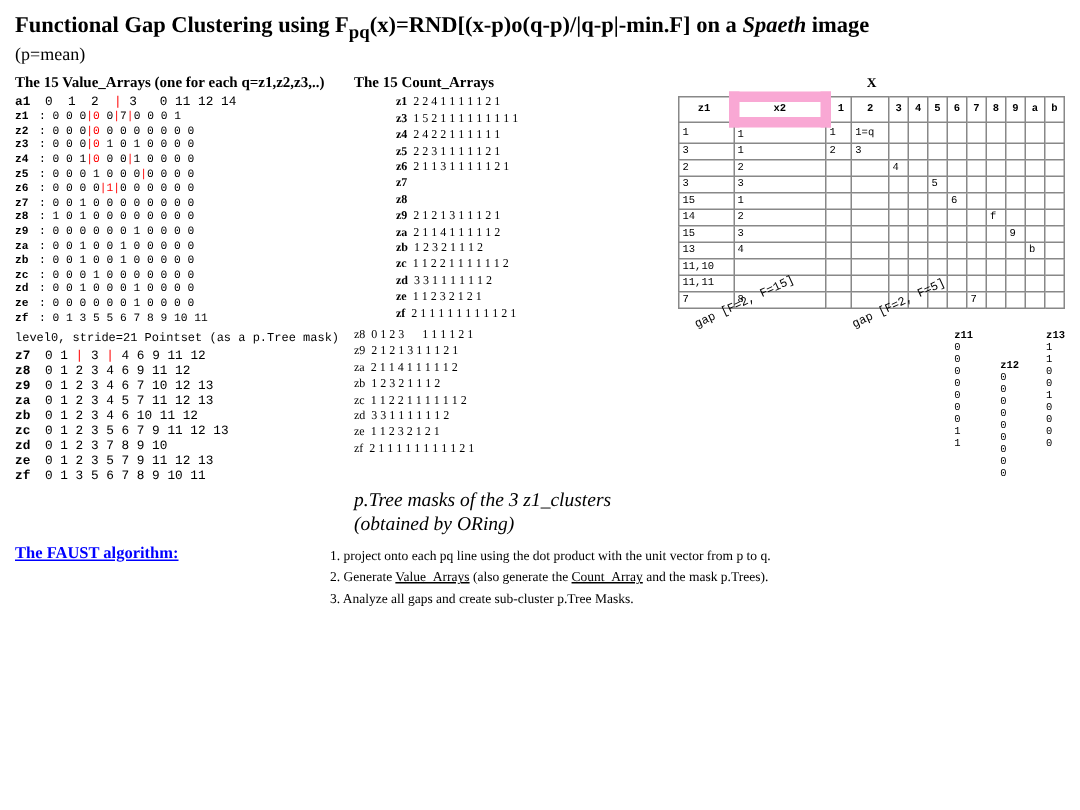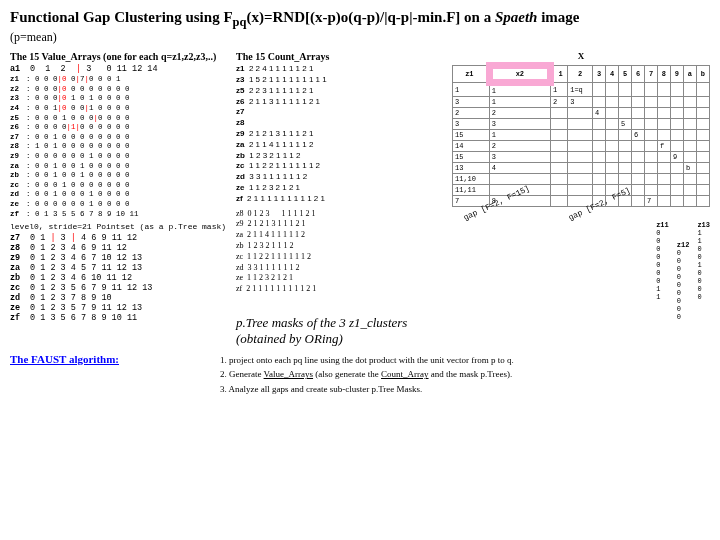--- a/index.html
+++ b/index.html
@@ -201,23 +201,24 @@
         <span class="array-values">0&nbsp;1&nbsp;2&nbsp;3&nbsp;5&nbsp;7&nbsp;9&nbsp;11&nbsp;12&nbsp;13</span>
       </div>
       <div class="array-row">
         <span class="array-label">zf</span>
         <span class="array-values">0&nbsp;1&nbsp;3&nbsp;5&nbsp;6&nbsp;7&nbsp;8&nbsp;9&nbsp;10&nbsp;11</span>
       </div>
     </div>
 
     <div class="mid-col">
       <div class="section-title">The 15 Count_Arrays</div>
-      <div style="font-family:Liberation Sans, sans-serif;font-size:8px;line-height:1.35;">
+      <div style="font-family:Liberation Serif, serif;font-size:8px;line-height:1.35;margin-left:28px;">
         <div><b>z1</b>&nbsp;&nbsp;2&nbsp;2&nbsp;4&nbsp;1&nbsp;1&nbsp;1&nbsp;1&nbsp;1&nbsp;2&nbsp;1</div>
         <div><b>z3</b>&nbsp;&nbsp;1&nbsp;5&nbsp;2&nbsp;1&nbsp;1&nbsp;1&nbsp;1&nbsp;1&nbsp;1&nbsp;1&nbsp;1&nbsp;1</div>
+        <div><b>z4</b>&nbsp;&nbsp;2&nbsp;4&nbsp;2&nbsp;2&nbsp;1&nbsp;1&nbsp;1&nbsp;1&nbsp;1&nbsp;1</div>
         <div><b>z5</b>&nbsp;&nbsp;2&nbsp;2&nbsp;3&nbsp;1&nbsp;1&nbsp;1&nbsp;1&nbsp;1&nbsp;2&nbsp;1</div>
         <div><b>z6</b>&nbsp;&nbsp;2&nbsp;1&nbsp;1&nbsp;3&nbsp;1&nbsp;1&nbsp;1&nbsp;1&nbsp;1&nbsp;2&nbsp;1</div>
         <div><b>z7</b>&nbsp;&nbsp;&nbsp;&nbsp;&nbsp;&nbsp;&nbsp;&nbsp;&nbsp;&nbsp;&nbsp;&nbsp;&nbsp;&nbsp;&nbsp;&nbsp;&nbsp;&nbsp;&nbsp;&nbsp;&nbsp;</div>
         <div><b>z8</b>&nbsp;&nbsp;&nbsp;&nbsp;&nbsp;&nbsp;&nbsp;&nbsp;&nbsp;&nbsp;&nbsp;&nbsp;&nbsp;&nbsp;&nbsp;&nbsp;&nbsp;&nbsp;&nbsp;&nbsp;&nbsp;</div>
         <div><b>z9</b>&nbsp;&nbsp;2&nbsp;1&nbsp;2&nbsp;1&nbsp;3&nbsp;1&nbsp;1&nbsp;1&nbsp;2&nbsp;1</div>
         <div><b>za</b>&nbsp;&nbsp;2&nbsp;1&nbsp;1&nbsp;4&nbsp;1&nbsp;1&nbsp;1&nbsp;1&nbsp;1&nbsp;2</div>
         <div><b>zb</b>&nbsp;&nbsp;1&nbsp;2&nbsp;3&nbsp;2&nbsp;1&nbsp;1&nbsp;1&nbsp;2</div>
         <div><b>zc</b>&nbsp;&nbsp;1&nbsp;1&nbsp;2&nbsp;2&nbsp;1&nbsp;1&nbsp;1&nbsp;1&nbsp;1&nbsp;1&nbsp;2</div>
         <div><b>zd</b>&nbsp;&nbsp;3&nbsp;3&nbsp;1&nbsp;1&nbsp;1&nbsp;1&nbsp;1&nbsp;1&nbsp;2</div>
         <div><b>ze</b>&nbsp;&nbsp;1&nbsp;1&nbsp;2&nbsp;3&nbsp;2&nbsp;1&nbsp;2&nbsp;1</div>
@@ -427,21 +428,21 @@
             <td style="border:1px solid #888;padding:1px 2px;"></td>
           </tr>
         </tbody>
       </table>
 
       <div style="position:relative;margin-top:4px;margin-left:10px;">
         <div style="font-family:'Courier New',monospace;font-size:8px;transform:rotate(-25deg);transform-origin:left top;display:inline-block;color:#000;margin-bottom:5px;">gap [F=2, F=15]</div>
         <div style="font-family:'Courier New',monospace;font-size:8px;transform:rotate(-25deg);transform-origin:left top;display:inline-block;color:#000;margin-left:30px;">gap [F=2, F=5]</div>
       </div>
 
-      <div style="position:absolute;right:0;top:170px;font-family:'Courier New',monospace;font-size:7px;display:flex;gap:8px;">
+      <div style="position:absolute;right:0;top:170px;font-family:'Courier New',monospace;font-size:7px;display:flex;gap:18px;">
         <div>
           <div style="font-weight:bold;">z11</div>
           <div>0</div>
           <div>0</div>
           <div>0</div>
           <div>0</div>
           <div>0</div>
           <div>0</div>
           <div>0</div>
           <div>1</div>

